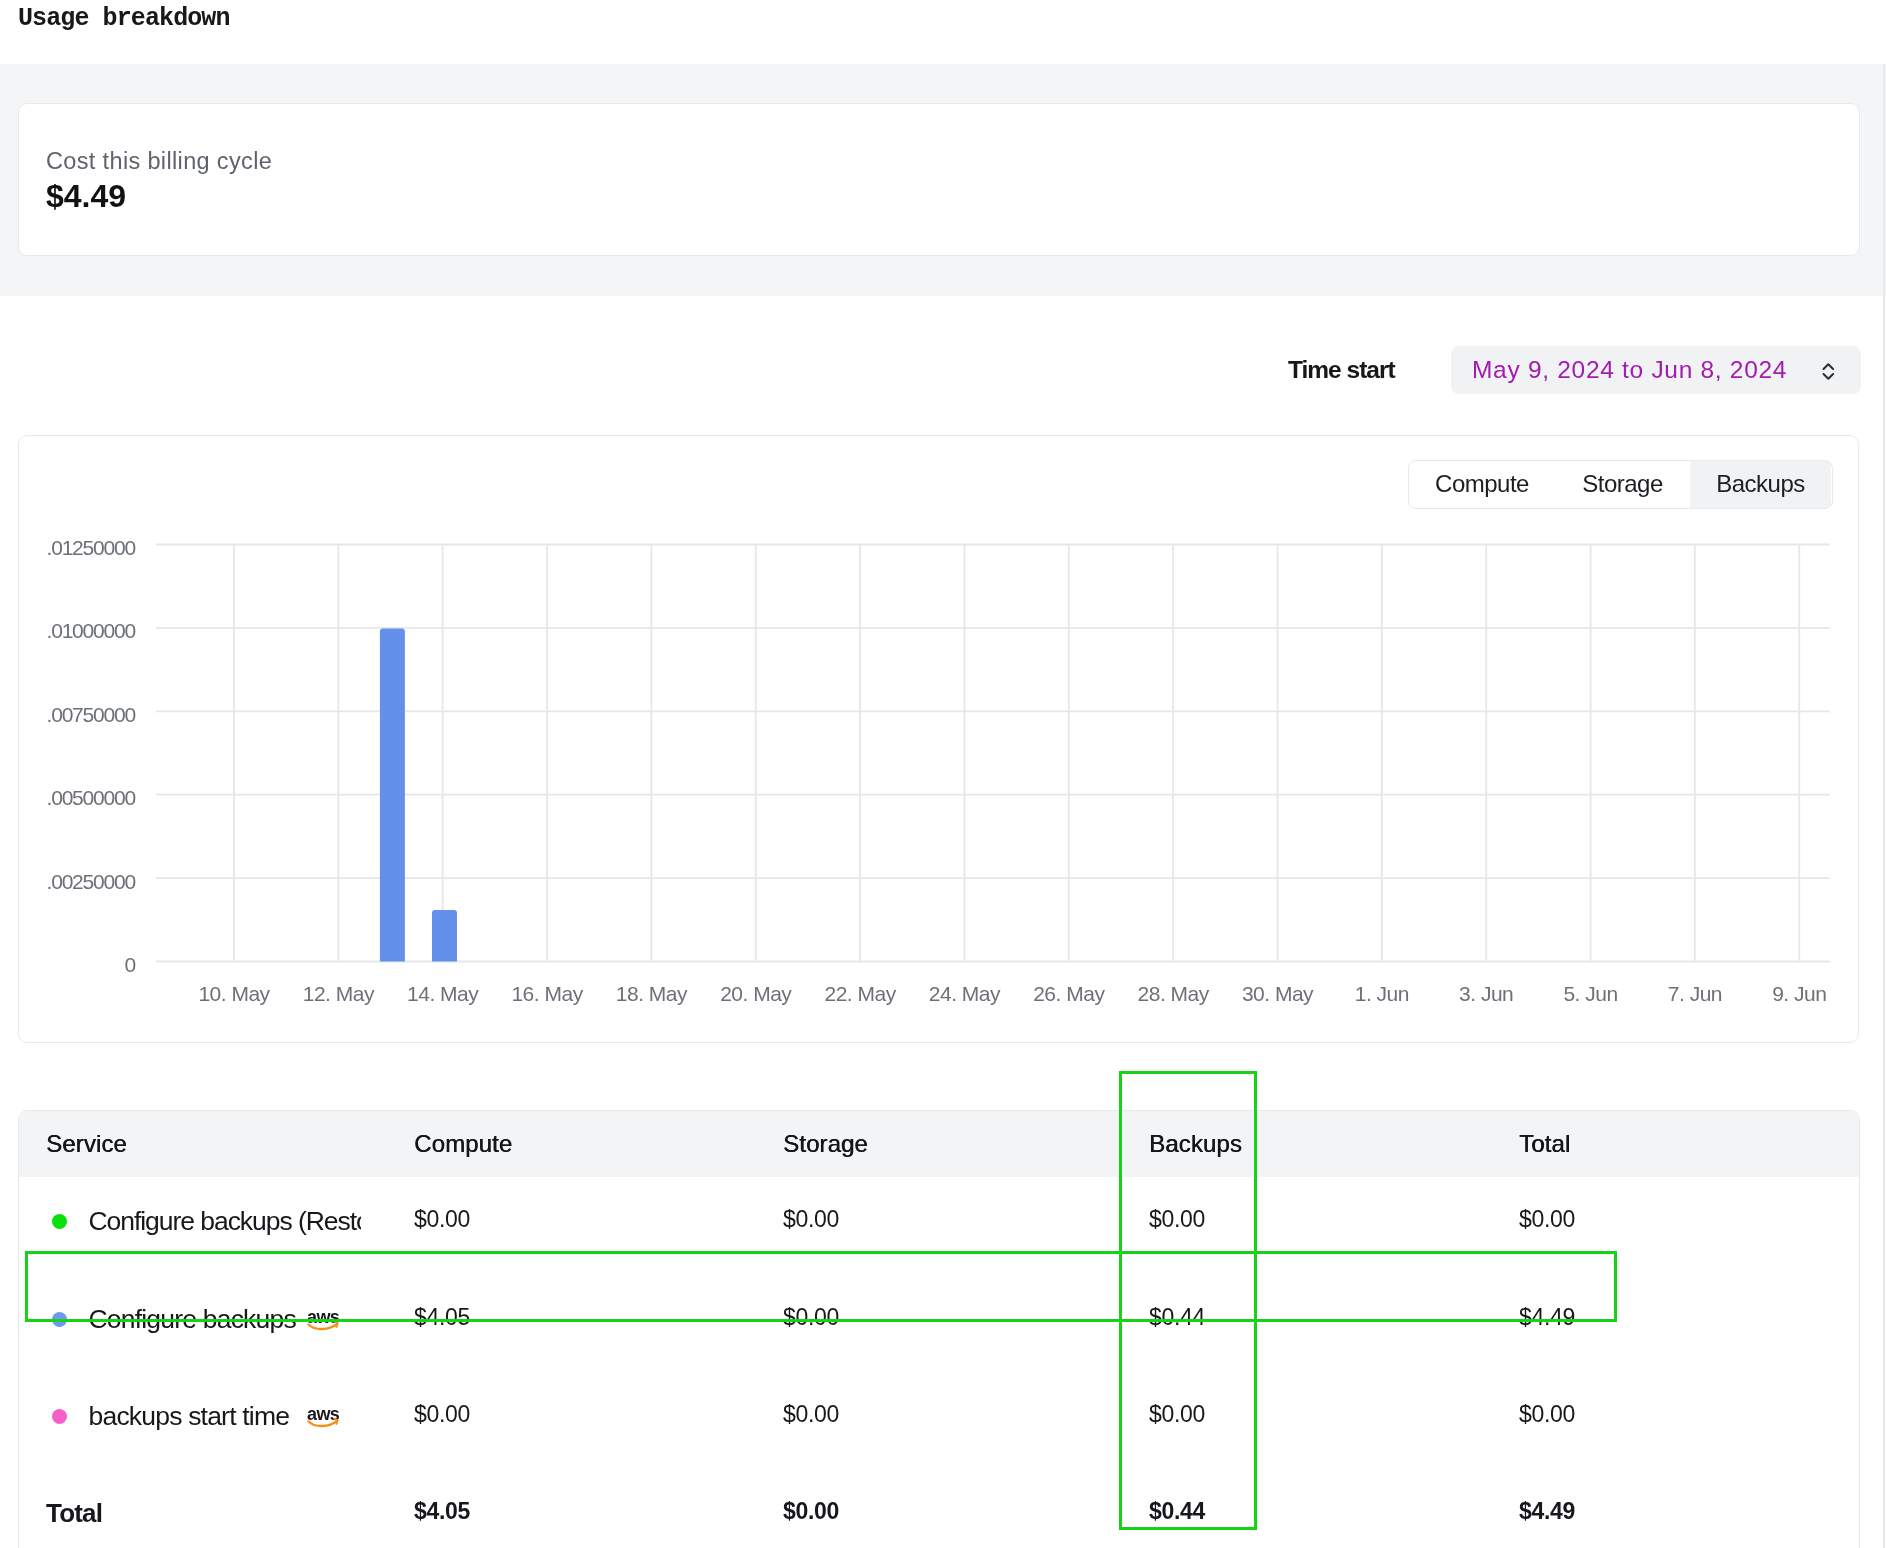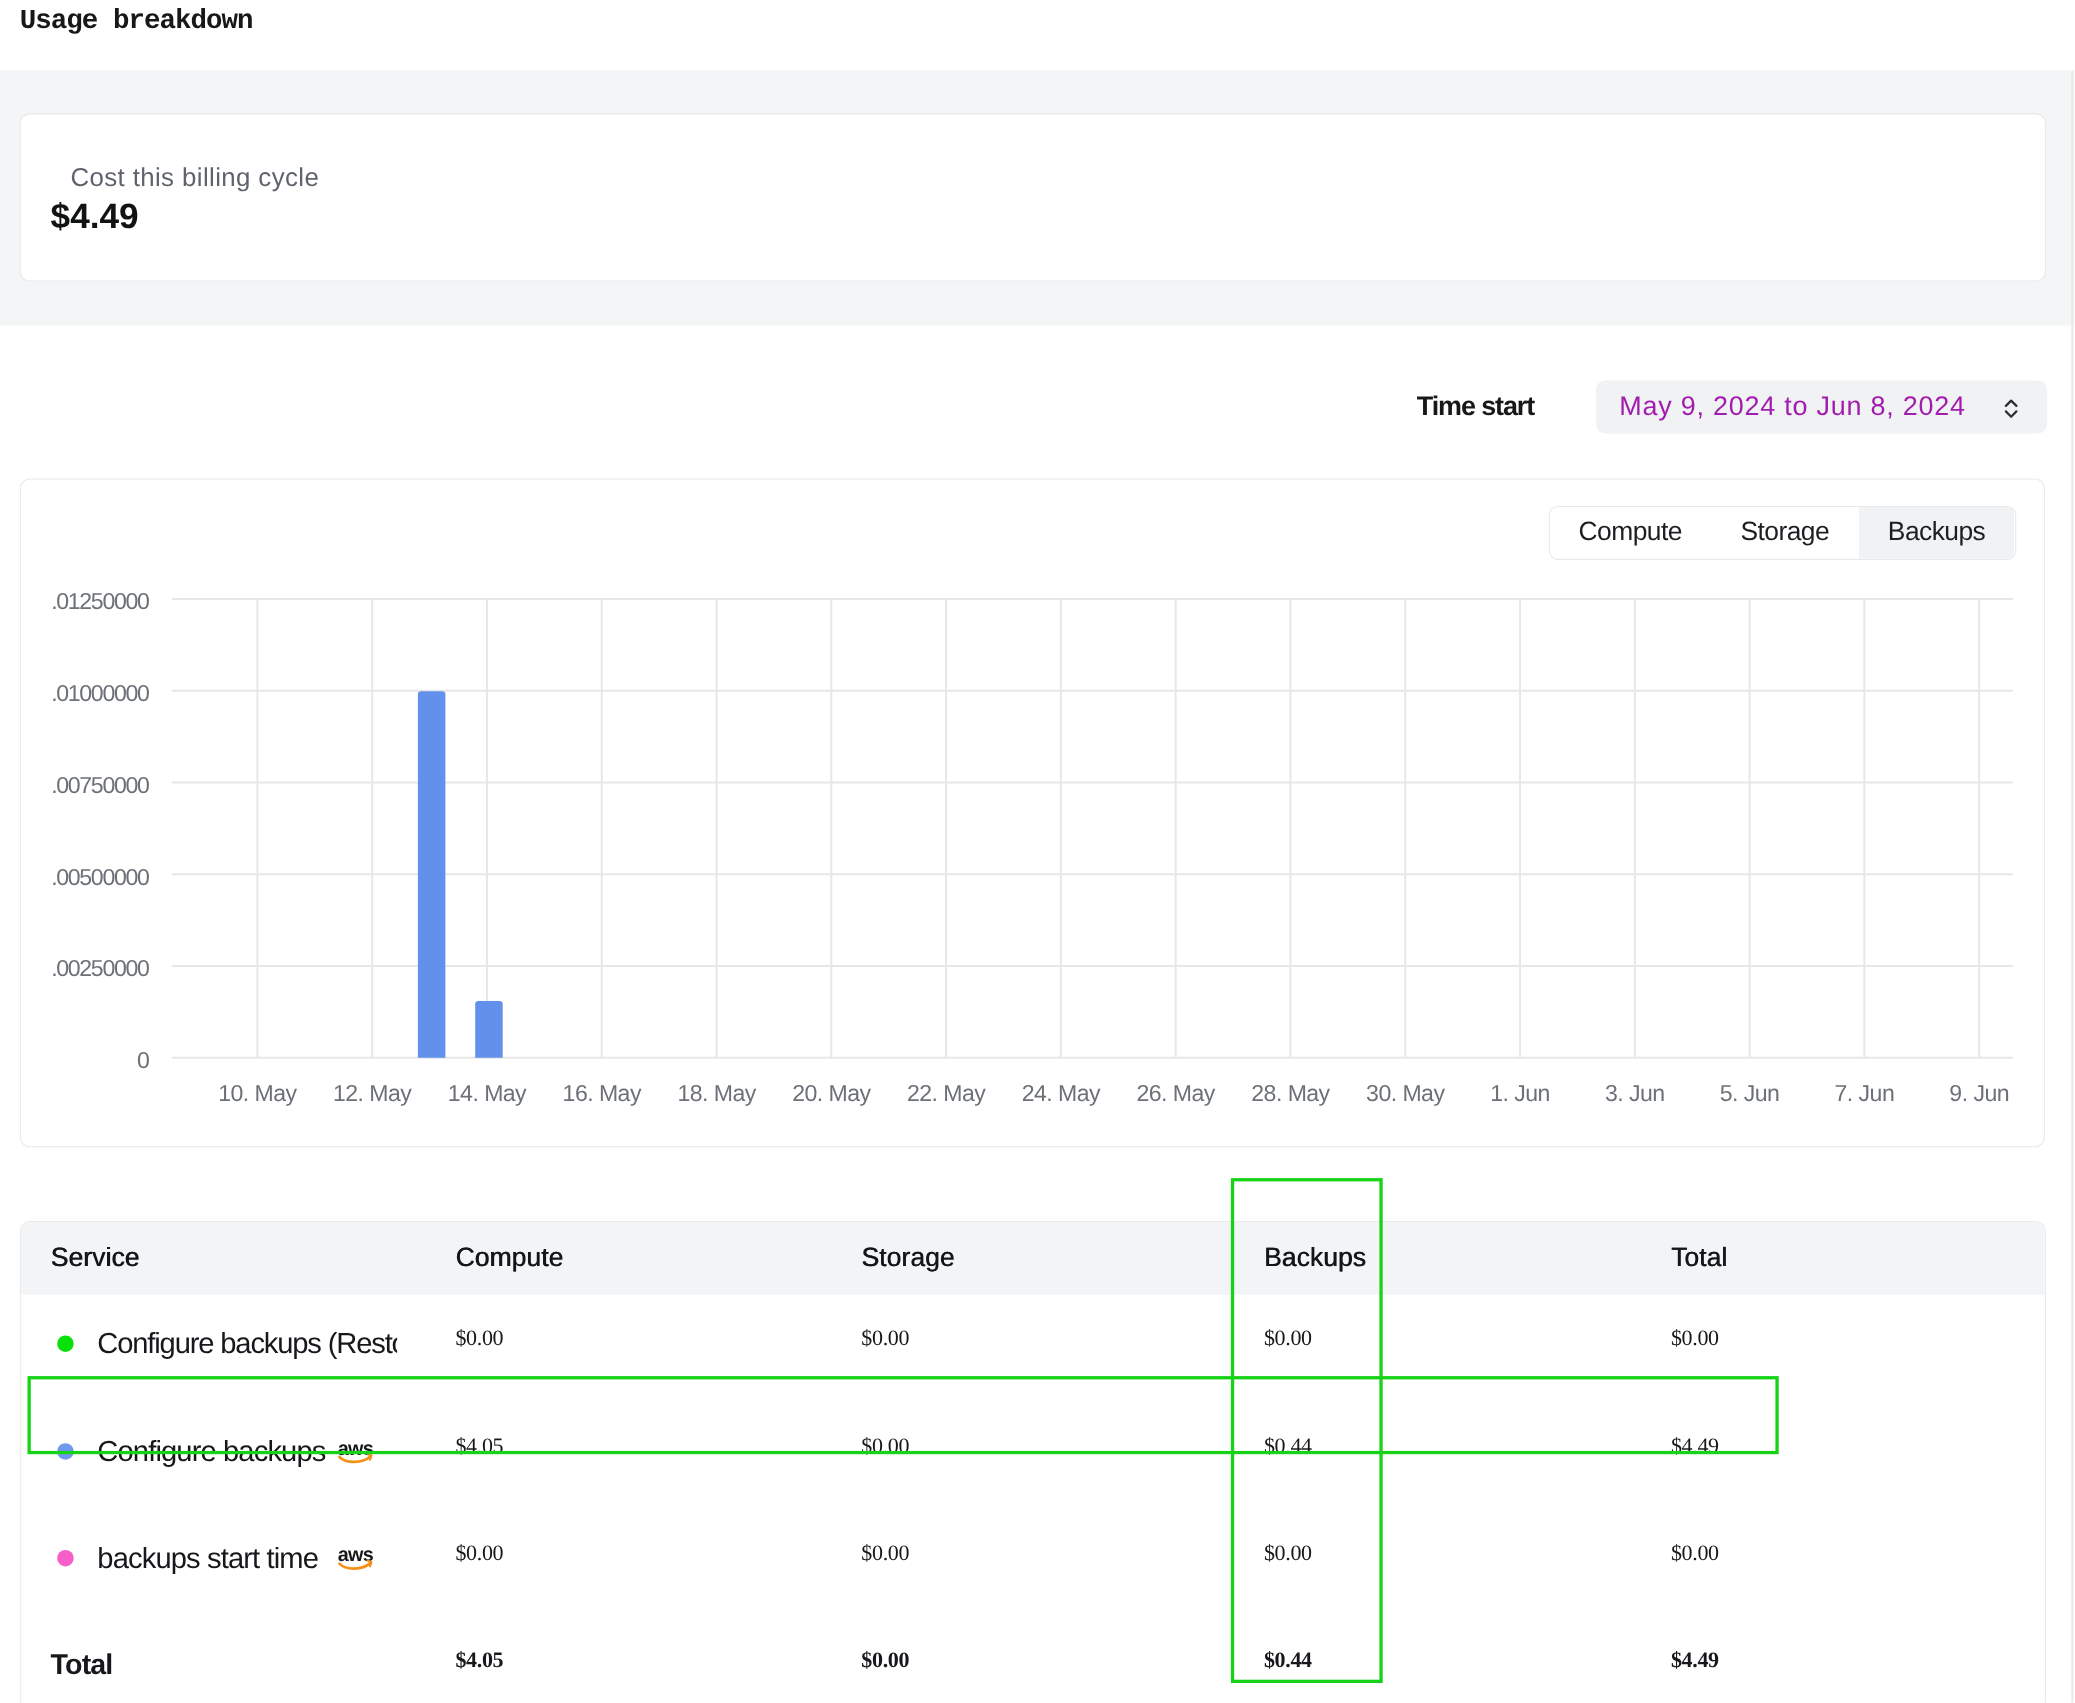--- a/index.html
+++ b/index.html
@@ -1,38 +1,38 @@
 <!DOCTYPE html>
 <html><head>
 <meta charset="utf-8">
 <style>
   * { margin:0; padding:0; box-sizing:border-box; }
   html,body { width:1886px; height:1548px; background:#fff; font-family:"Liberation Sans",sans-serif; position:relative; overflow:hidden; }
   h1 { position:absolute; left:18px; top:4px; font-size:25px; font-weight:700; color:#17181a; letter-spacing:-0.9px;font-family:Liberation Mono, monospace; }
   .band { position:absolute; left:0; top:64px; width:1886px; height:232px; background:#f4f5f6; }
   .costcard { position:absolute; left:18px; top:103px; width:1842px; height:153px; background:#fff; border:1.5px solid #e7e9eb; border-radius:9px; }
-  .costlabel { position:absolute; left:27px; top:44px; font-size:23.5px; color:#5f646c; letter-spacing:0.35px;margin-left:18px; }
+  .costlabel { position:absolute; left:27px; top:44px; font-size:23.5px; color:#5f646c; letter-spacing:0.35px; }
   .costval { position:absolute; left:27px; top:74px; font-size:32px; font-weight:700; color:#101214; }
   .tplabel { position:absolute; left:1288px; top:356px; font-size:24.5px; font-weight:700; color:#17181a; letter-spacing:-1px; }
   .select { position:absolute; left:1451px; top:346px; width:410px; height:48px; background:#f1f2f4; border-radius:8px; }
   .select .txt { position:absolute; left:21px; top:0; line-height:47px; font-size:24.5px; color:#a21caf; letter-spacing:0.7px; }
   .chartcard { position:absolute; left:18px; top:435px; width:1841px; height:608px; background:#fff; border:1.5px solid #e7e9eb; border-radius:9px; }
   .tabs { position:absolute; left:1389px; top:24px; width:425px; height:49px; border:1.5px solid #e7e9eb; border-radius:8px; display:flex; overflow:hidden; }
   .tabs .seg { font-size:24px; color:#1c1e22; text-align:center; line-height:46px; letter-spacing:-0.5px; }
   .tabs .s1 { width:146px; }
   .tabs .s2 { width:135px; }
   .tabs .s3 { width:141px; background:#f1f2f4; }
   .tablecard { position:absolute; left:18px; top:1074px; width:1842px; height:468px; background:#fff; border:1.5px solid #e8eaec; border-radius:9px; overflow:hidden;margin-top:36px; }
   .thead { position:absolute; left:0; top:0; width:100%; height:66px; background:#f2f4f6; }
   .th { position:absolute; top:0; line-height:66px; font-size:24px; font-weight:400; color:#14161a; text-shadow:0.55px 0 0 currentColor; letter-spacing:0.1px; }
   .row { position:absolute; left:0; width:100%; height:0; }
   .dot { position:absolute; left:32.5px; top:-7.5px; width:15px; height:15px; border-radius:50%; }
   .rlabel { position:absolute; left:69.5px; top:-16px; font-size:26.5px; color:#17181b; white-space:nowrap; letter-spacing:-0.8px; }
   .clip { overflow:hidden; width:272px; }
-  .num { position:absolute; top:-16px; font-size:20px; color:#17181b; letter-spacing:-0.3px;font-family:Liberation Serif, serif; }
+  .num { position:absolute; top:-16px; font-size:23px; color:#17181b; letter-spacing:-0.3px; }
   .c1 { left:395px; } .c2 { left:764px; } .c3 { left:1130px; } .c4 { left:1500px; }
   .aws { position:absolute; top:-11px; }
   .greenbox { position:absolute; border:3px solid #17d317; }
 </style>
 </head>
 <body>
 <h1>Usage breakdown</h1>
 <div class="band"></div>
 <div style="position:absolute;left:1883px;top:64px;width:1.5px;height:1484px;background:#e7e9ea;"></div>
 <div class="costcard">

